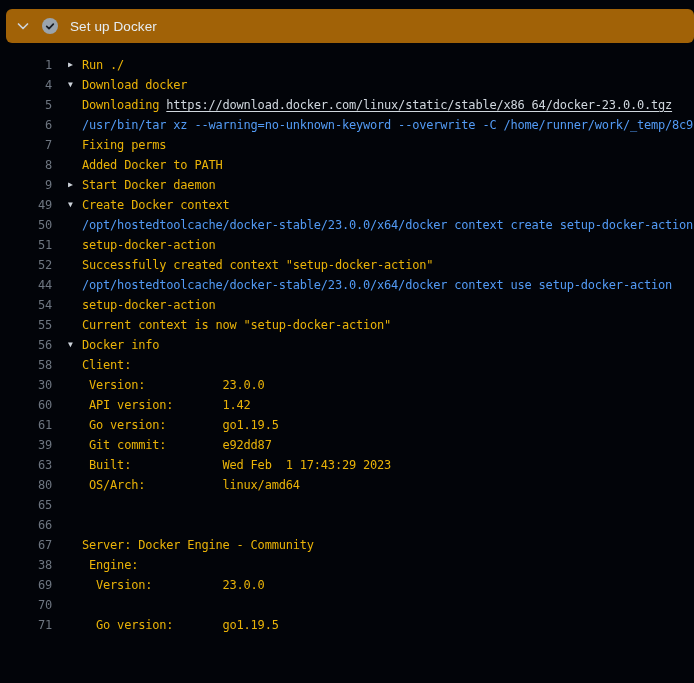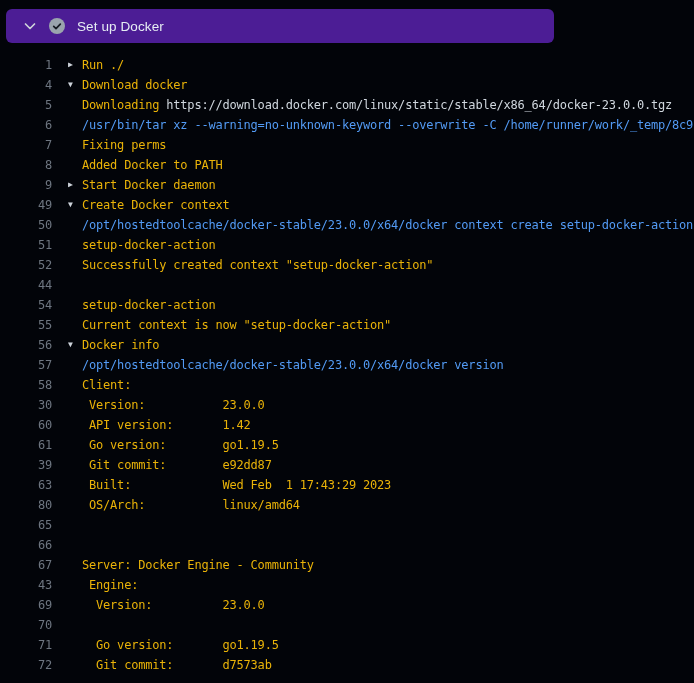--- a/index.html
+++ b/index.html
@@ -6,26 +6,26 @@
   html, body {
     width: 694px; height: 683px;
     background: #020409;
     overflow: hidden;
     position: relative;
     font-family: "Liberation Sans", sans-serif;
   }
   .step-header {
     position: absolute;
     left: 6px; top: 9px;
-    width: 548px; height: 34px;
-    background: #4c1d95;
+    width: 688px; height: 34px;
+    background: #a16207;
     border-radius: 6px;
     display: flex;
     align-items: center;
-    padding-left: 16px;
+    padding-left: 9px;
     cursor: pointer;
   }
   .chev {
     width: 16px; height: 16px;
     display: flex; align-items: center; justify-content: center;
     flex: none;
   }
   .status {
     width: 16px; height: 16px;
     margin-left: 11px;
@@ -71,20 +71,21 @@
   .text {
     white-space: pre;
     color: #d0d7de;
     overflow: hidden;
     flex: 1;
   }
   .text .default { color: #eab308; }
   .text .command { color: #539bf5; }
   .text .link {
     color: #d0d7de;
+    text-decoration: underline;
     text-underline-offset: 2px;
     cursor: pointer;
   }
 </style>
 </head>
 <body>
 
 <div class="step-header">
   <span class="chev">
     <svg width="16" height="16" viewBox="0 0 16 16">
@@ -152,42 +153,38 @@
       <span class="text"><span class="default">setup-docker-action</span></span>
     </div>
     <div class="row">
       <span class="num">52</span>
       <span class="arrow"></span>
       <span class="text"><span class="default">Successfully created context "setup-docker-action"</span></span>
     </div>
     <div class="row">
       <span class="num">44</span>
       <span class="arrow"></span>
+      <span class="text"><span class="command">/opt/hostedtoolcache/docker-stable/23.0.0/x64/docker context use setup-docker-action</span></span>
     </div>
     <div class="row">
       <span class="num">54</span>
       <span class="arrow"></span>
       <span class="text"><span class="default">setup-docker-action</span></span>
     </div>
     <div class="row">
       <span class="num">55</span>
       <span class="arrow"></span>
       <span class="text"><span class="default">Current context is now "setup-docker-action"</span></span>
     </div>
     <div class="row">
       <span class="num">56</span>
       <span class="arrow">▼</span>
       <span class="text"><span class="default">Docker info</span></span>
     </div>
     <div class="row">
-      <span class="num">57</span>
-      <span class="arrow"></span>
-      <span class="text"><span class="command">/opt/hostedtoolcache/docker-stable/23.0.0/x64/docker version</span></span>
-    </div>
-    <div class="row">
       <span class="num">58</span>
       <span class="arrow"></span>
       <span class="text"><span class="default">Client:</span></span>
     </div>
     <div class="row">
       <span class="num">30</span>
       <span class="arrow"></span>
       <span class="text"><span class="default"> Version:           23.0.0</span></span>
     </div>
     <div class="row">
@@ -223,36 +220,31 @@
       <span class="num">66</span>
       <span class="arrow"></span>
       <span class="text"><span class="default"></span></span>
     </div>
     <div class="row">
       <span class="num">67</span>
       <span class="arrow"></span>
       <span class="text"><span class="default">Server: Docker Engine - Community</span></span>
     </div>
     <div class="row">
-      <span class="num">43</span>
+      <span class="num">38</span>
       <span class="arrow"></span>
       <span class="text"><span class="default"> Engine:</span></span>
     </div>
     <div class="row">
       <span class="num">69</span>
       <span class="arrow"></span>
       <span class="text"><span class="default">  Version:          23.0.0</span></span>
     </div>
     <div class="row">
       <span class="num">70</span>
       <span class="arrow"></span>
     </div>
     <div class="row">
       <span class="num">71</span>
       <span class="arrow"></span>
       <span class="text"><span class="default">  Go version:       go1.19.5</span></span>
-    </div>
-    <div class="row">
-      <span class="num">72</span>
-      <span class="arrow"></span>
-      <span class="text"><span class="default">  Git commit:       d7573ab</span></span>
     </div>
   </div>
 
 </body></html>

